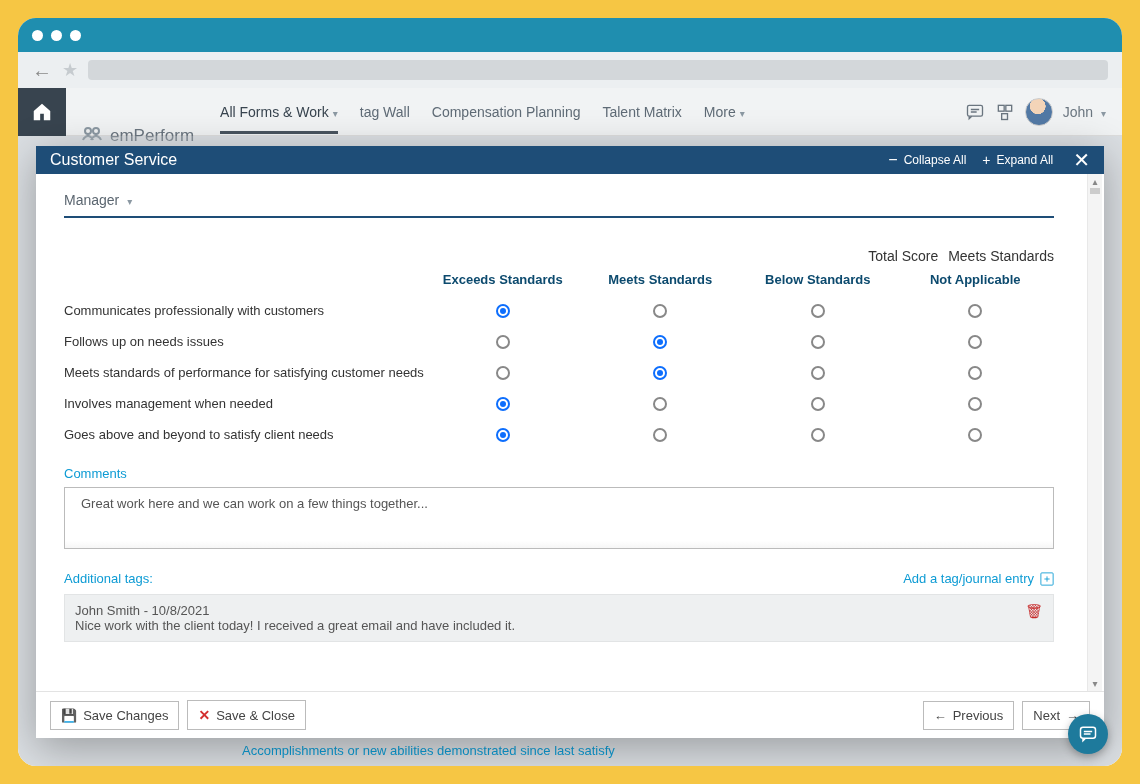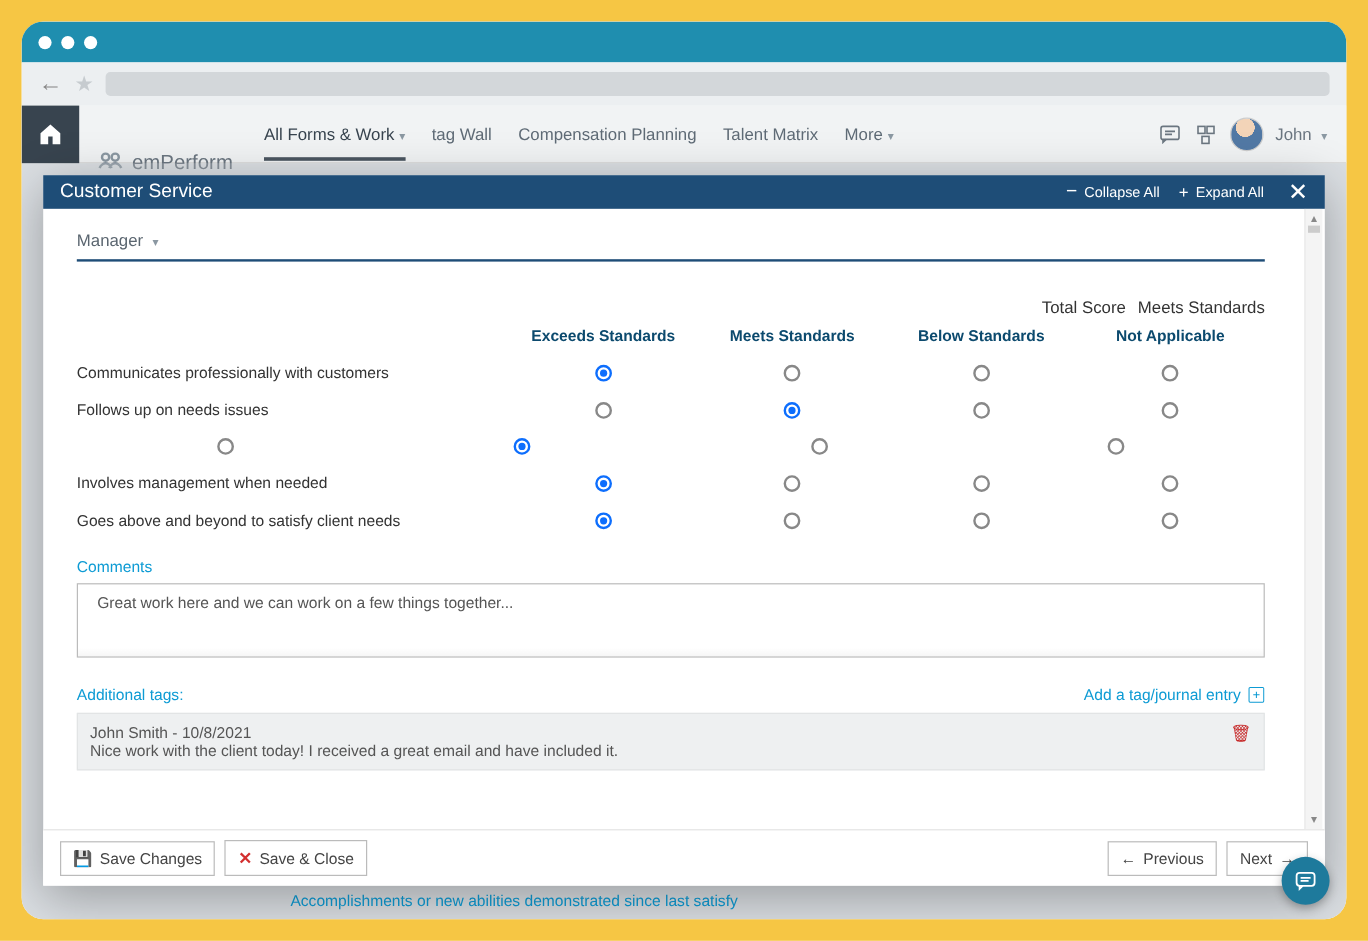--- a/index.html
+++ b/index.html
@@ -294,20 +294,21 @@
                   <div class="radio checked"></div>
                 </div>
                 <div class="radio-cell">
                   <div class="radio"></div>
                 </div>
                 <div class="radio-cell">
                   <div class="radio"></div>
                 </div>
               </div>
               <div class="rating-row">
+                <div class="crit-label">Meets standards of performance for satisfying customer needs</div>
                 <div class="radio-cell">
                   <div class="radio"></div>
                 </div>
                 <div class="radio-cell">
                   <div class="radio checked"></div>
                 </div>
                 <div class="radio-cell">
                   <div class="radio"></div>
                 </div>
                 <div class="radio-cell">

